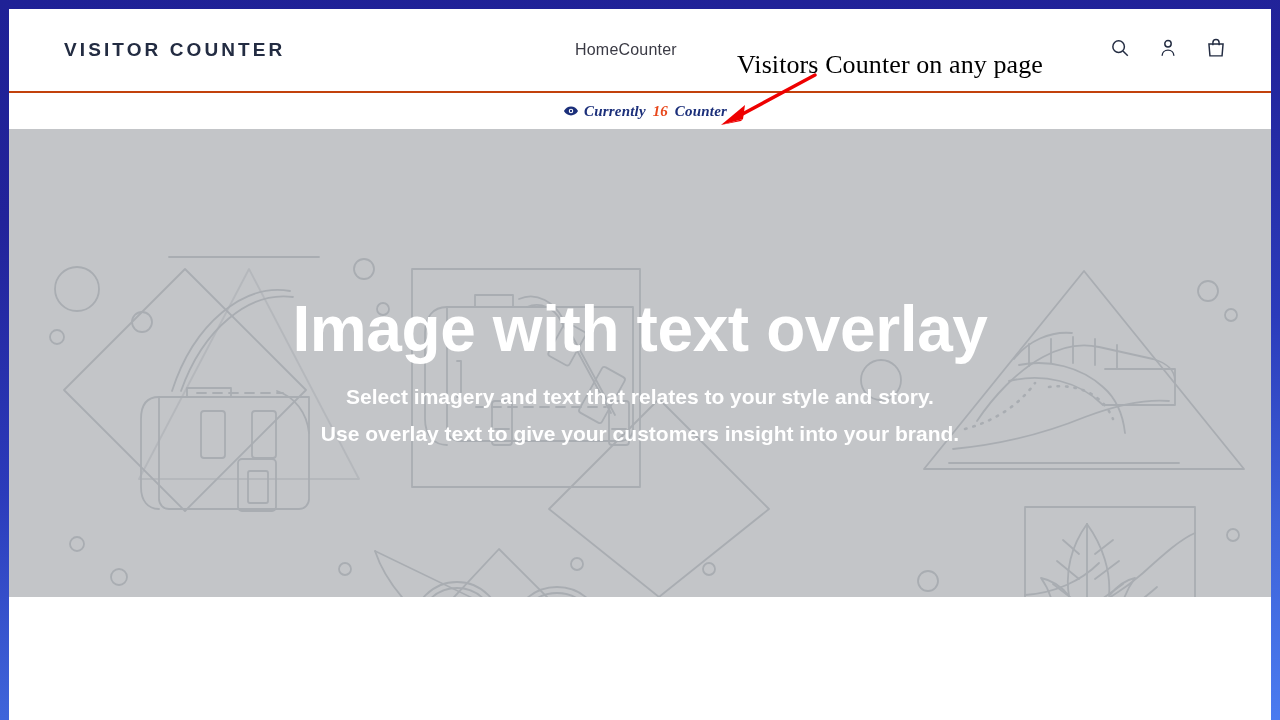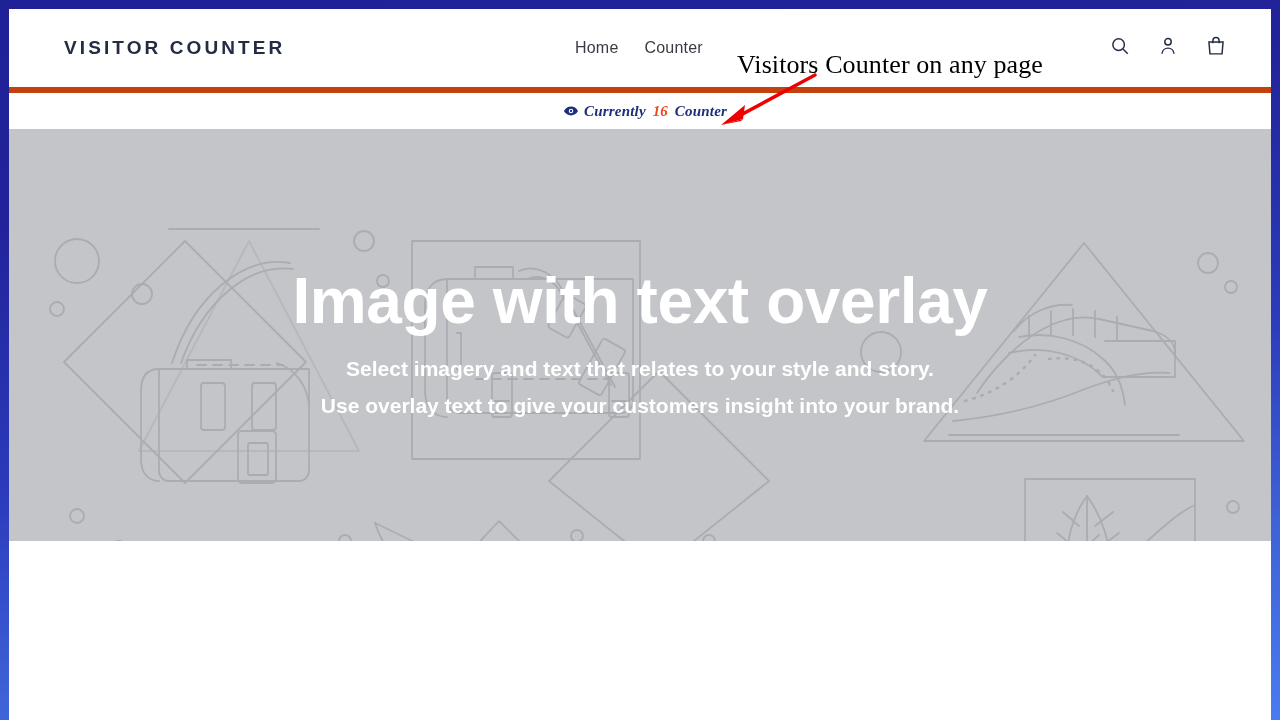--- a/index.html
+++ b/index.html
@@ -23,39 +23,38 @@
     width: 1262px; height: 711px;
     background: #ffffff;
     overflow: hidden;
   }
 
   
   .site-header {
     position: relative;
     height: 84px;
     background: #fff;
-    border-bottom: 6px solid #c2410c;
+    border-bottom: 2px solid #c2410c;
     display: flex;
     align-items: center;
     padding: 0 48px 0 55px;
   }
   .logo {
     font-size: 19px;
     font-weight: bold;
     letter-spacing: 3.1px;
     color: #232c42;
     white-space: nowrap;
   }
   .nav {
     position: absolute;
     left: 566px;
     top: 0; bottom: 0;
     display: flex;
     align-items: center;
-    gap: 26px;
   }
   .nav a {
     font-size: 16px;
     color: #3a3a44;
     text-decoration: none;
     letter-spacing: .2px;
   }
   .header-icons {
     position: absolute;
     right: 44px;
@@ -85,21 +84,21 @@
     font-size: 15px;
     white-space: nowrap;
   }
   .counter-eye { color: #1b2f7a; display: flex; align-items: center; }
   .counter-word { color: #1b2f7a; letter-spacing: .2px; }
   .counter-num  { color: #e8491d; padding: 0 2px; }
 
   
   .hero {
     position: relative;
-    height: 412px;
+    height: 468px;
     background: #c3c5c8;
     overflow: hidden;
   }
   .hero-art { position: absolute; inset: 0; width: 100%; height: 100%; }
   .hero-text {
     position: absolute;
     inset: 0;
     display: flex;
     flex-direction: column;
     align-items: center;

